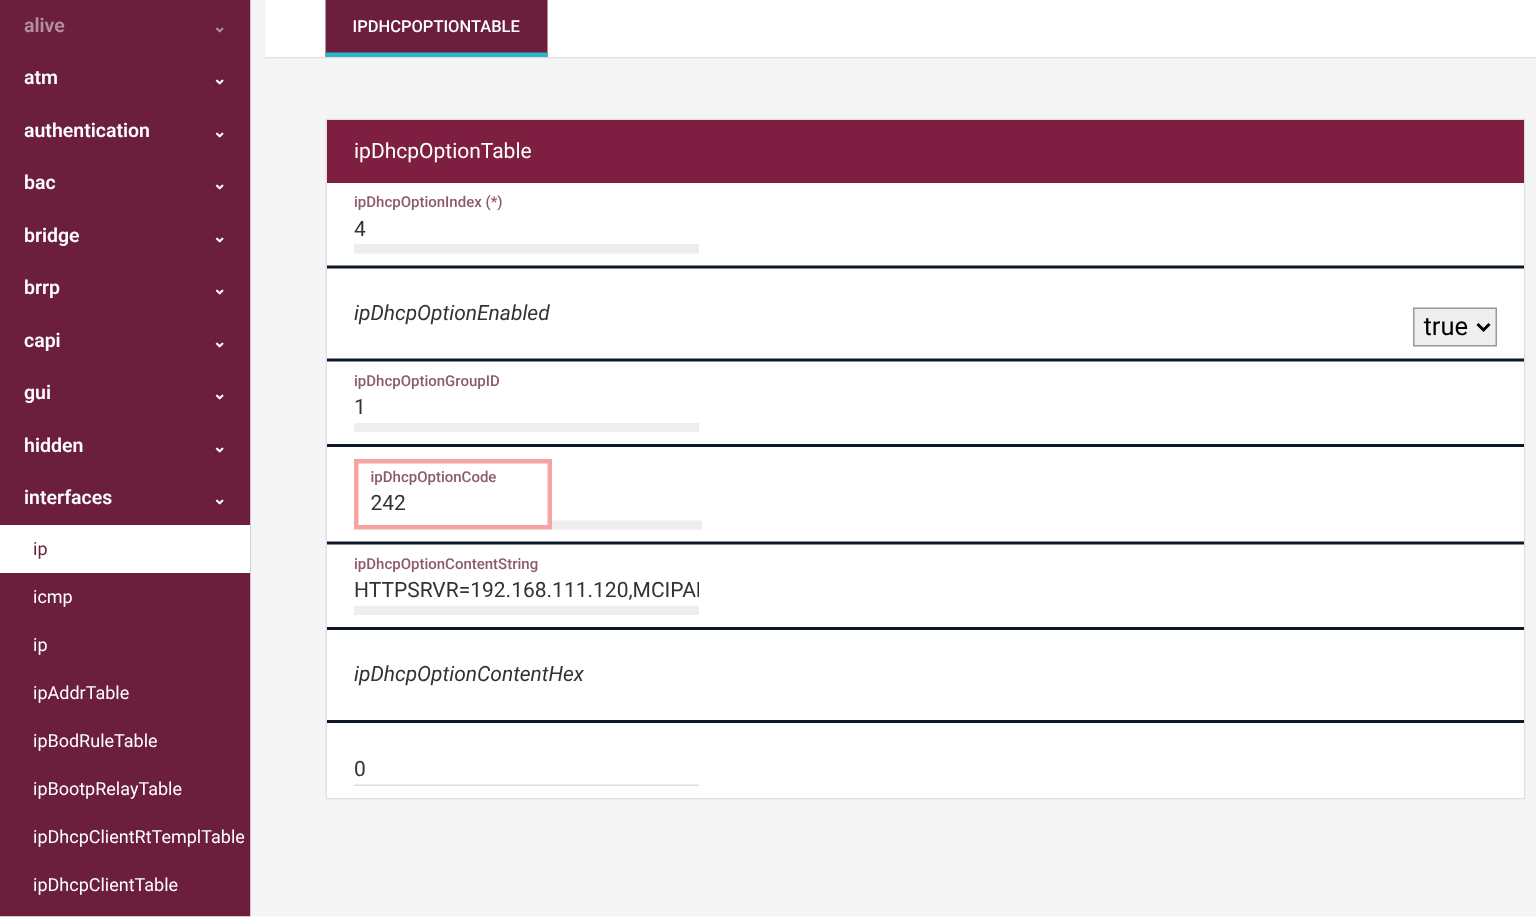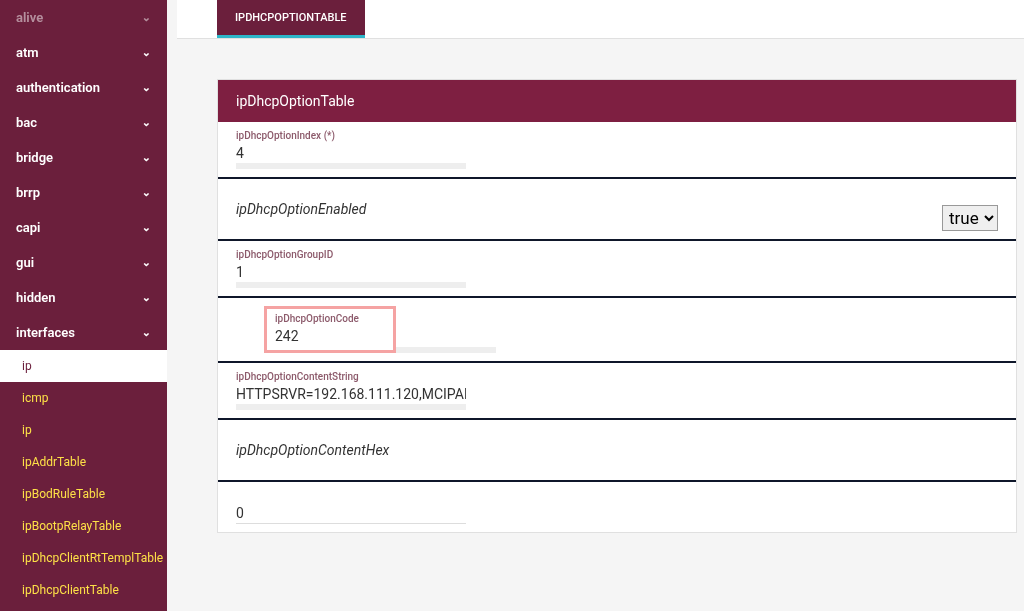--- a/index.html
+++ b/index.html
@@ -32,21 +32,21 @@
       font-weight: 600;
       gap: 12px;
     }
     .sidebar-item.disabled {
       opacity: 0.5;
     }
     .sidebar-subitem {
       padding: 9px 16px 9px 22px;
       cursor: pointer;
       font-size: 12px;
-      color: #fde047;
+      color: #ffffff;
     }
     .sidebar-subitem.active {
       background: white;
       color: #6b1f3c;
     }
     .chevron {
       font-size: 11px;
     }
     .main {
       flex: 1;
@@ -131,21 +131,20 @@
     .row-label-only {
       font-size: 14px;
       color: #333;
       padding: 14px 0;
       font-style: italic;
     }
     .highlighted {
       border: 3px solid #f5a3a3;
       padding: 4px 8px;
       display: inline-block;
-      margin-left: 28px;
     }
     .select-right {
       margin-left: auto;
     }
     .select-right select {
       font-size: 17px;
       padding: 1px 2px;
       border: 1px solid #999;
       background: #efefef;
     }

